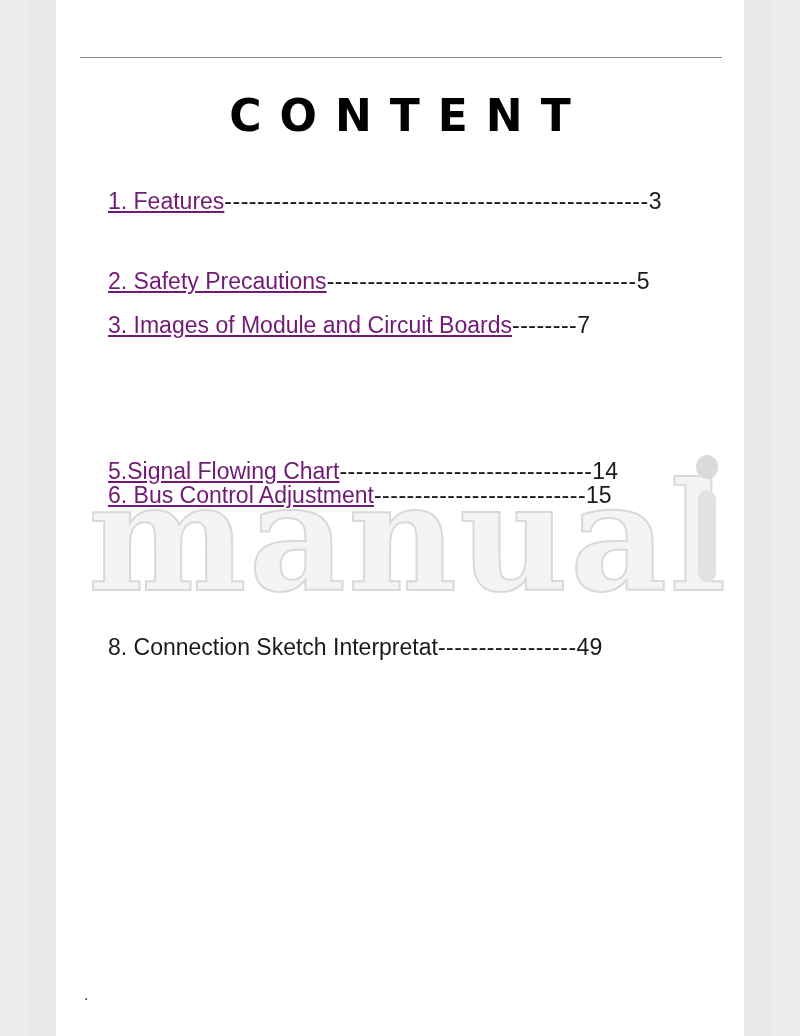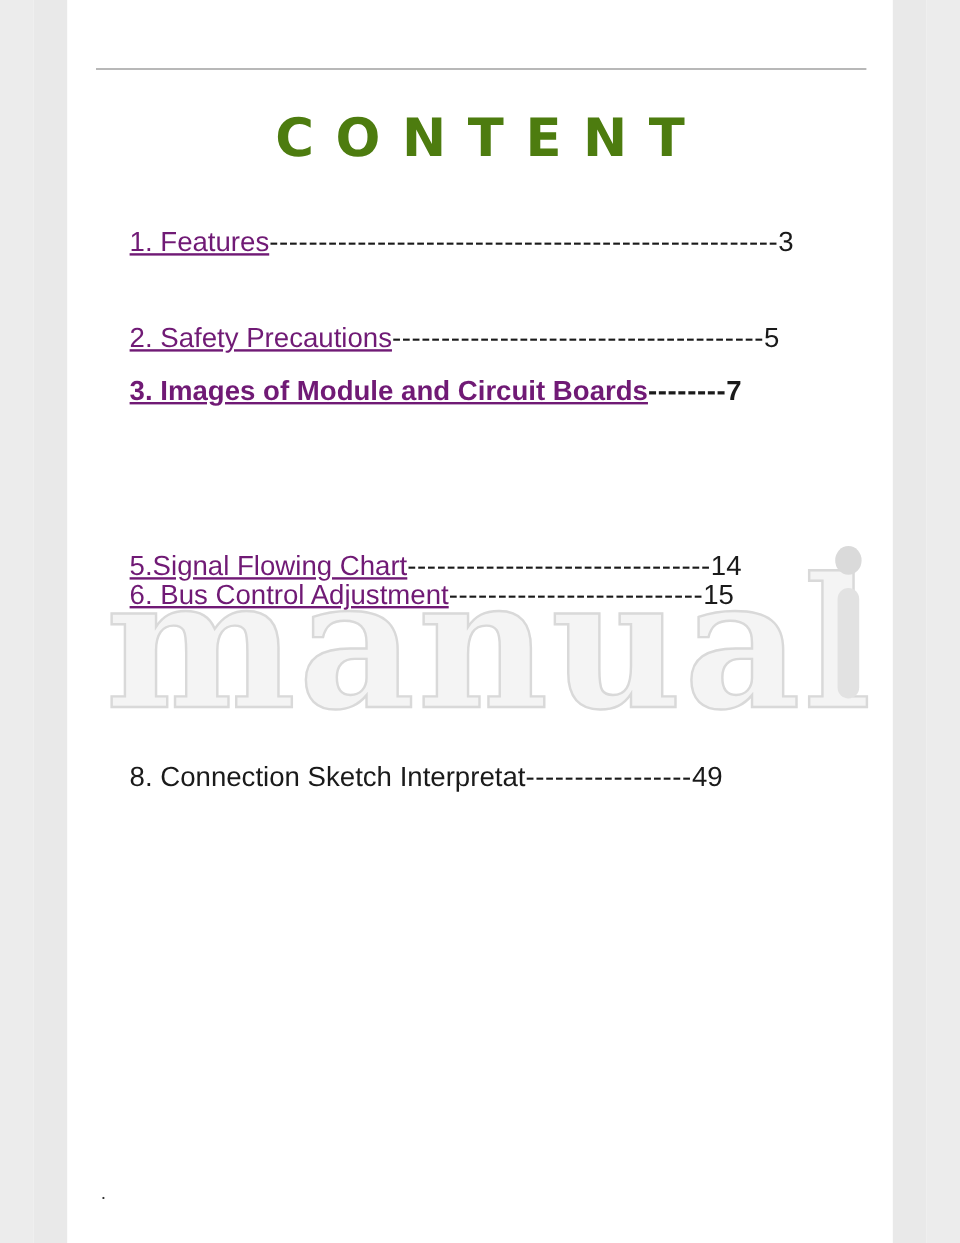--- a/index.html
+++ b/index.html
@@ -39,21 +39,21 @@
   .doc-title {
     position: absolute;
     left: 0;
     top: 90px;
     width: 100%;
     text-align: center;
     font-family: "DejaVu Sans", "Liberation Sans", sans-serif;
     font-weight: 900;
     font-size: 44px;
     letter-spacing: 18px;
-    color: #4d7c0f;
+    color: #000000;
     text-indent: 18px;
     z-index: 3;
   }
 
   
   .watermark {
     position: absolute;
     left: 60px;
     top: 462px;
     z-index: 1;
@@ -105,21 +105,21 @@
   }
   .toc-plain {
     color: #1a1a1a;
     text-decoration: none;
   }
   .dashes { color: #1a1a1a; letter-spacing: 0.5px; }
   .pagenum { color: #1a1a1a; }
 
   .row-1 { top: 186px; }
   .row-2 { top: 248px; margin-top: 18px; }
-  .row-3 { top: 310px; font-weight: bold; }
+  .row-3 { top: 310px; }
   .row-4 { top: 372px; }
   .row-4b { top: 425px; left: 442px; }
   .row-5 { top: 456px; }
   .row-6 { top: 480px; }
   .row-7 { top: 571px; }
   .row-8 { top: 632px; }
 
   .footnote {
     position: absolute;
     left: 56px;

